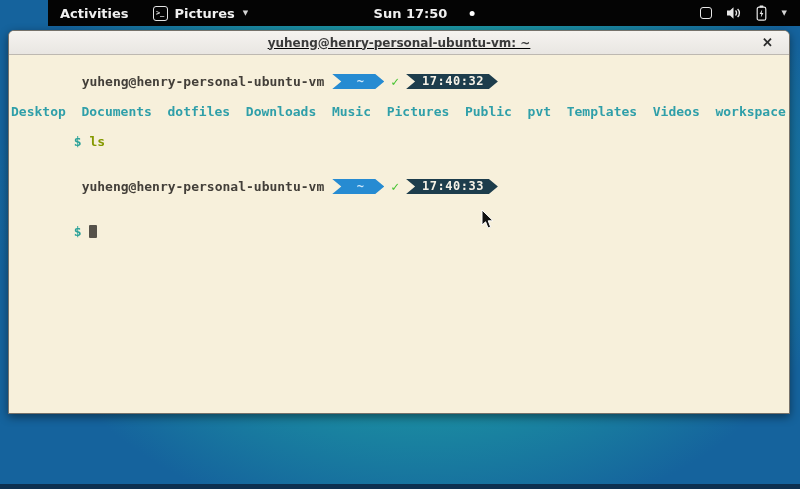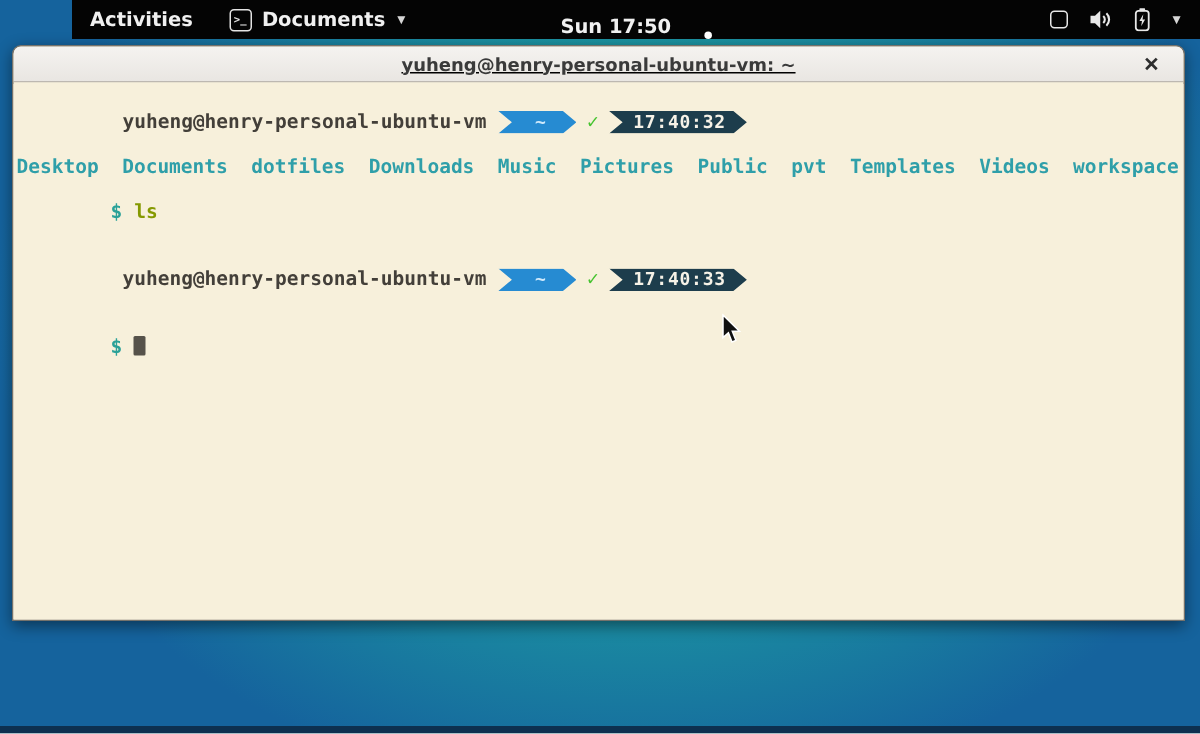--- a/index.html
+++ b/index.html
@@ -20,21 +20,21 @@
     display:flex; align-items:center; gap:7px; padding:0 12px; cursor:default;
   }
   .term-icon {
     width:15px; height:15px; border:1px solid #e4e4e4; border-radius:3px;
     display:inline-flex; align-items:center; justify-content:center;
     font-family:"DejaVu Sans Mono",monospace; font-size:7px; color:#e4e4e4;
   }
   .caret { font-size:7px; color:#d6d6d6; margin-left:1px; }
   .tb-clock {
     position:absolute; left:50%; transform:translateX(-50%); height:100%;
-    display:flex; align-items:flex-end; gap:22px; background:none; border:none;
+    display:flex; align-items:center; gap:22px; background:none; border:none;
     color:#f0f0f0; font:inherit; padding:0 10px;
   }
   .notif-dot { width:5px; height:5px; border-radius:50%; background:#ffffff; }
   .tb-right { margin-left:auto; display:flex; align-items:center; gap:14px; padding-right:13px; height:100%; }
   .sq-icon { width:12px; height:12px; border:1.6px solid #e8e8e8; border-radius:3px; display:inline-block; }
 
   
   .window {
     position:absolute; left:8px; top:30px; width:782px; height:384px;
     border:1px solid #76726b; border-radius:6px 6px 0 0;
@@ -82,21 +82,21 @@
 <div class="screen">
 
   <div class="topbar">
     <button class="tb-item">
       <span>Activities</span>
     </button>
     <button class="tb-item">
       <span class="term-icon">
         <span>&gt;_</span>
       </span>
-      <span>Documents</span>
+      <span>Pictures</span>
       <span class="caret">▼</span>
     </button>
 
     <button class="tb-clock">
       <span>Sun 17:50</span>
       <span class="notif-dot"></span>
     </button>
 
     <div class="tb-right">
       <span class="sq-icon"></span>

